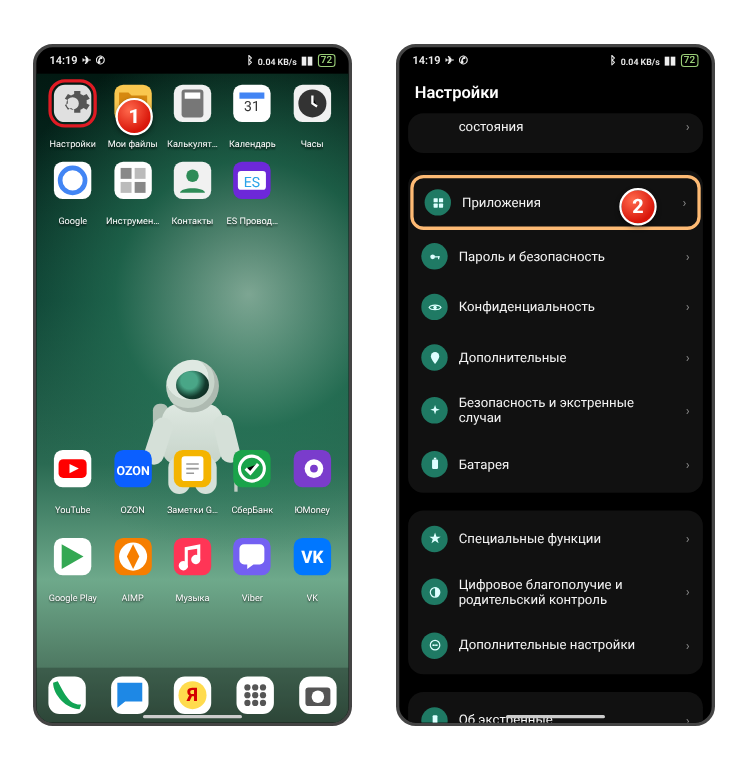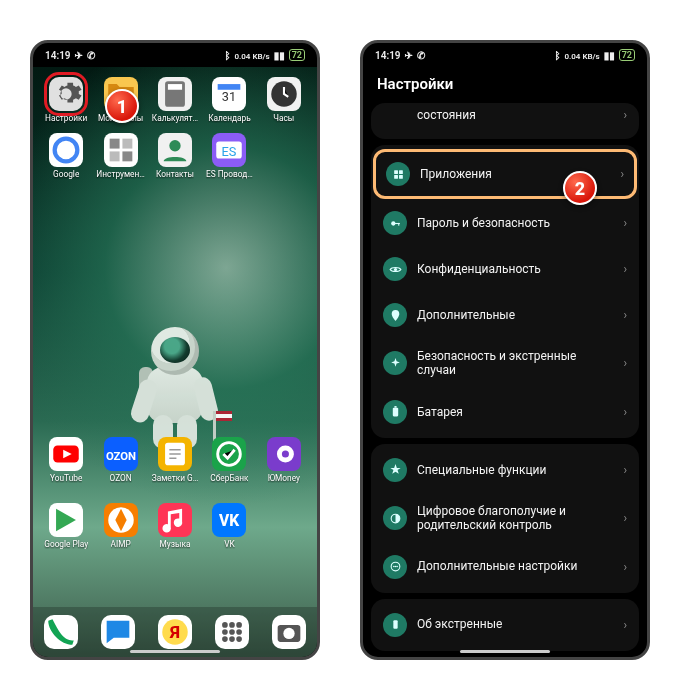--- a/index.html
+++ b/index.html
@@ -58,21 +58,21 @@
     background:linear-gradient(#b22234 0 33%,#fff 33% 66%,#b22234 66% 100%);}
   .grid-area { position: relative; z-index: 1; flex: 1; padding: 6px 6px 0; }
   .app-grid { display: grid; grid-template-columns: repeat(5, 1fr); gap: 2px 0; }
   .app-grid.rows-3 {
     position: absolute;
     left: 6px; right: 6px;
     bottom: 54px;
   }
   .app {
     display: flex; flex-direction: column; align-items: center;
-    gap: 2px; padding: 4px 0;
+    gap: 16px; padding: 4px 0;
   }
   .app-ico {
     width: 34px; height: 34px; border-radius: 8px;
     display: flex; align-items: center; justify-content: center;
     font-size: 16px; position: relative; overflow: hidden;
   }
   .app-label {
     font-size: 8.3px; color: #fff; text-align: center; max-width: 52px;
     overflow: hidden; white-space: nowrap; text-overflow: ellipsis;
     text-shadow: 0 1px 2px rgba(0,0,0,.8);
@@ -212,21 +212,21 @@
           <div class="app">
             <div class="app-ico" style="background: rgb(241, 241, 241);">
               <svg viewBox="0 0 24 24">
                 <circle cx="12" cy="9" r="4" fill="#2e8b57"></circle>
                 <path fill="#2e8b57" d="M4 20c0-4 16-4 16 0z"></path>
               </svg>
             </div>
             <div class="app-label">Контакты</div>
           </div>
           <div class="app">
-            <div class="app-ico" style="background: #8b5cf6;">
+            <div class="app-ico" style="background: #6d28d9;">
               <svg viewBox="0 0 24 24">
                 <rect x="3" y="6" width="18" height="12" rx="2" fill="#fff"></rect>
                 <text x="12" y="16" text-anchor="middle" font-size="9" fill="#2aa3e8">ES</text>
               </svg>
             </div>
             <div class="app-label">ES Провод…</div>
           </div>
         </div>
       <div class="app-grid rows-3" id="grid-bottom">
           <div class="app">
@@ -295,20 +295,28 @@
             </div>
             <div class="app-label">AIMP</div>
           </div>
           <div class="app">
             <div class="app-ico" style="background: rgb(255, 53, 86);">
               <svg viewBox="0 0 24 24">
                 <path fill="#fff" d="M9 17a3 3 0 11-2-2V6l10-2v9a3 3 0 11-2-2V7l-6 1z"></path>
               </svg>
             </div>
             <div class="app-label">Музыка</div>
+          </div>
+          <div class="app">
+            <div class="app-ico" style="background: rgb(115, 96, 242);">
+              <svg viewBox="0 0 24 24">
+                <path fill="#fff" d="M7 4h10a3 3 0 013 3v7a3 3 0 01-3 3h-4l-4 3v-3H7a3 3 0 01-3-3V7a3 3 0 013-3z"></path>
+              </svg>
+            </div>
+            <div class="app-label">Viber</div>
           </div>
           <div class="app">
             <div class="app-ico" style="background: rgb(0, 119, 255);">
               <svg viewBox="0 0 24 24">
                 <text x="12" y="16" text-anchor="middle" font-size="11" fill="#fff" font-weight="800">VK</text>
               </svg>
             </div>
             <div class="app-label">VK</div>
           </div>
         </div>
@@ -366,21 +374,21 @@
       <div class="sb-right">
         <span>ᛒ</span>
         <span style="font-size:8px;">0.04 KB/s</span>
         <span>▮▮</span>
         <span class="batt">72</span>
       </div>
     </div>
 
     <div class="settings-body">
       <div class="settings-title">Настройки</div>
-      <div id="settings-groups" style="display: flex; flex-direction: column; gap: 6px;">
+      <div id="settings-groups" style="display: flex; flex-direction: column; gap: 16px;">
           <div class="group">
             <div class="row" style="padding-top: 0px; padding-bottom: 8px; margin-top: -4px;">
               <div class="r-ico" style="visibility: hidden; width: 24px;">
                 <svg viewBox="0 0 24 24">
                   <circle cx="12" cy="12" r="7" fill="#dff"></circle>
                 </svg>
               </div>
               <div class="r-label">состояния</div>
               <div class="chev">›</div>
             </div>

